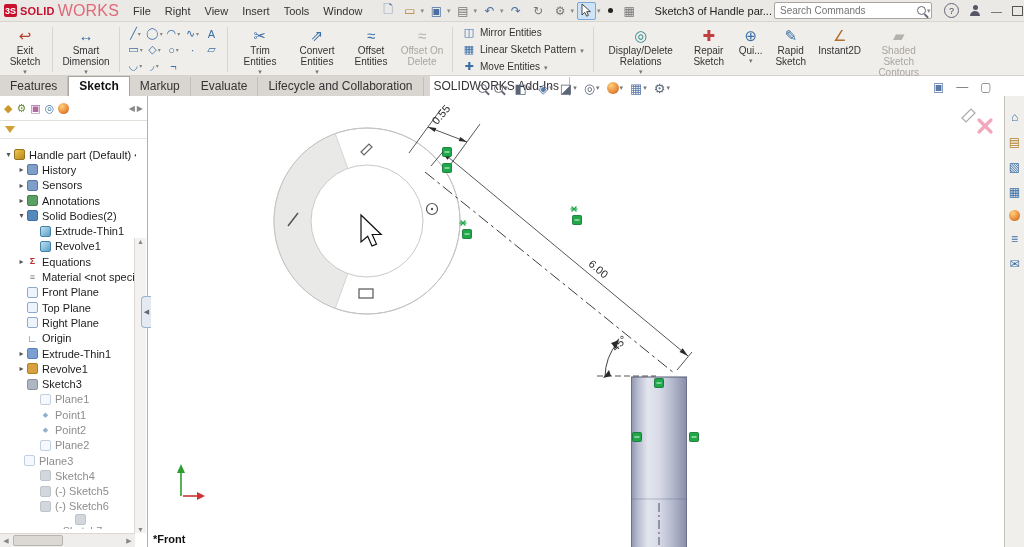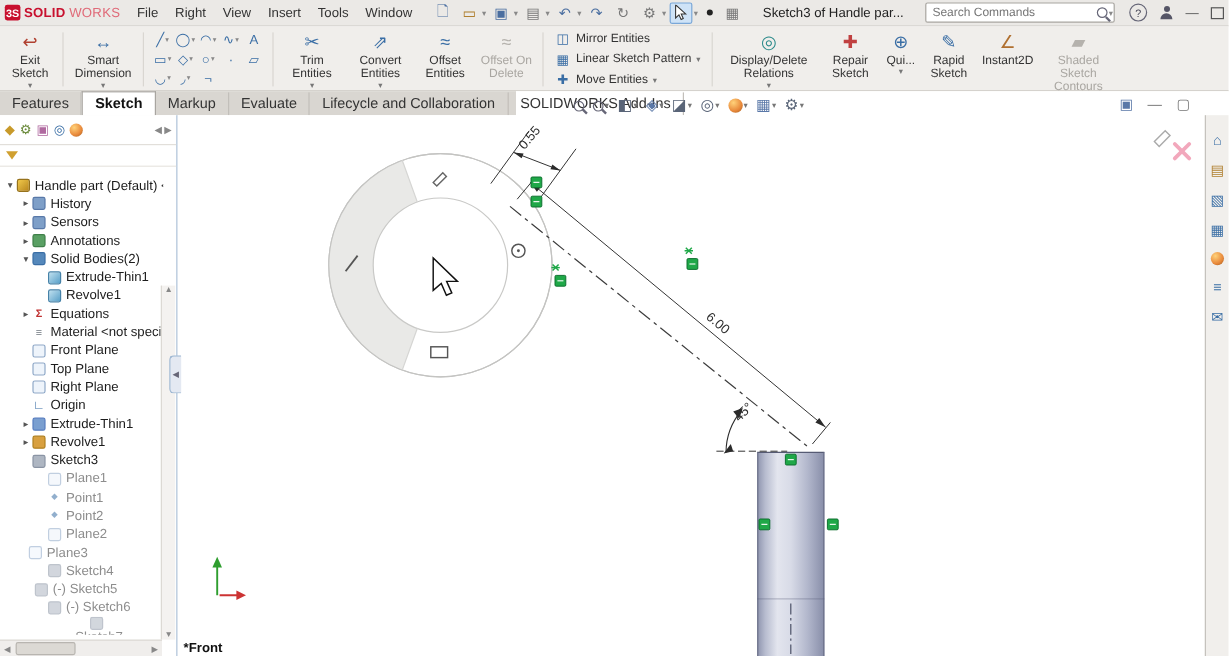--- a/index.html
+++ b/index.html
@@ -6,21 +6,21 @@
   #app{position:relative;width:1024px;height:547px;overflow:hidden;
        font-family:"Liberation Sans","DejaVu Sans",sans-serif;font-size:11px;color:#222;
        background:#fff;user-select:none}
   
   .titlebar{position:absolute;left:0;top:0;width:1024px;height:22px;background:#ebe9e6;
             border-bottom:1px solid #d8d5d1;display:flex;align-items:center;gap:2px;padding:0 4px;box-sizing:border-box}
   .logo{display:flex;align-items:center;gap:3px;margin-right:6px}
   .logo-mark{width:13px;height:13px;background:#c8102e;color:#fff;font-size:9px;font-weight:bold;
              display:flex;align-items:center;justify-content:center;border-radius:2px}
   .logo-solid{font-weight:bold;color:#c8102e;font-size:11px;letter-spacing:.2px}
-  .logo-works{color:#e06a78;font-size:11px;letter-spacing:.2px}
+  .logo-works{color:#e06a78;font-size:16px;letter-spacing:.2px}
   .menu-item{padding:2px 6px;color:#333}
   .tb-icons{display:flex;align-items:center;gap:3px;margin-left:8px}
   .tb-chip{width:17px;height:16px;display:flex;align-items:center;justify-content:center;font-size:12px;color:#4a6ea0;border:1px solid transparent;border-radius:2px}
   .tb-chip.warm{color:#b08030}
   .tb-chip.gray{color:#777}
   .tb-chip.active{background:#cfe3f7;border-color:#7aa7d8}
   .tb-dd{font-size:7px;color:#888;margin-left:-2px}
   .dot{width:5px;height:5px;border-radius:50%;background:#222;margin:0 4px}
   .doc-title{margin-left:14px;color:#222;white-space:nowrap}
   .search-wrap{margin-left:auto;display:flex;align-items:center}
@@ -406,21 +406,21 @@
         <div class="trow dim" style="padding-left: 13px;">
           <span class="tarrow"></span>
           <span class="chip chip-plane"></span>
           <span>Plane3</span>
         </div>
         <div class="trow dim" style="padding-left: 29px;">
           <span class="tarrow"></span>
           <span class="chip chip-sketch"></span>
           <span>Sketch4</span>
         </div>
-        <div class="trow dim" style="padding-left: 18px;">
+        <div class="trow dim" style="padding-left: 29px;">
           <span class="tarrow"></span>
           <span class="chip chip-sketch"></span>
           <span>(-) Sketch5</span>
         </div>
         <div class="trow dim" style="padding-left: 29px;">
           <span class="tarrow"></span>
           <span class="chip chip-sketch"></span>
           <span>(-) Sketch6</span>
         </div>
         <div class="trow dim" style="padding-left: 29px; flex-direction: column;">

